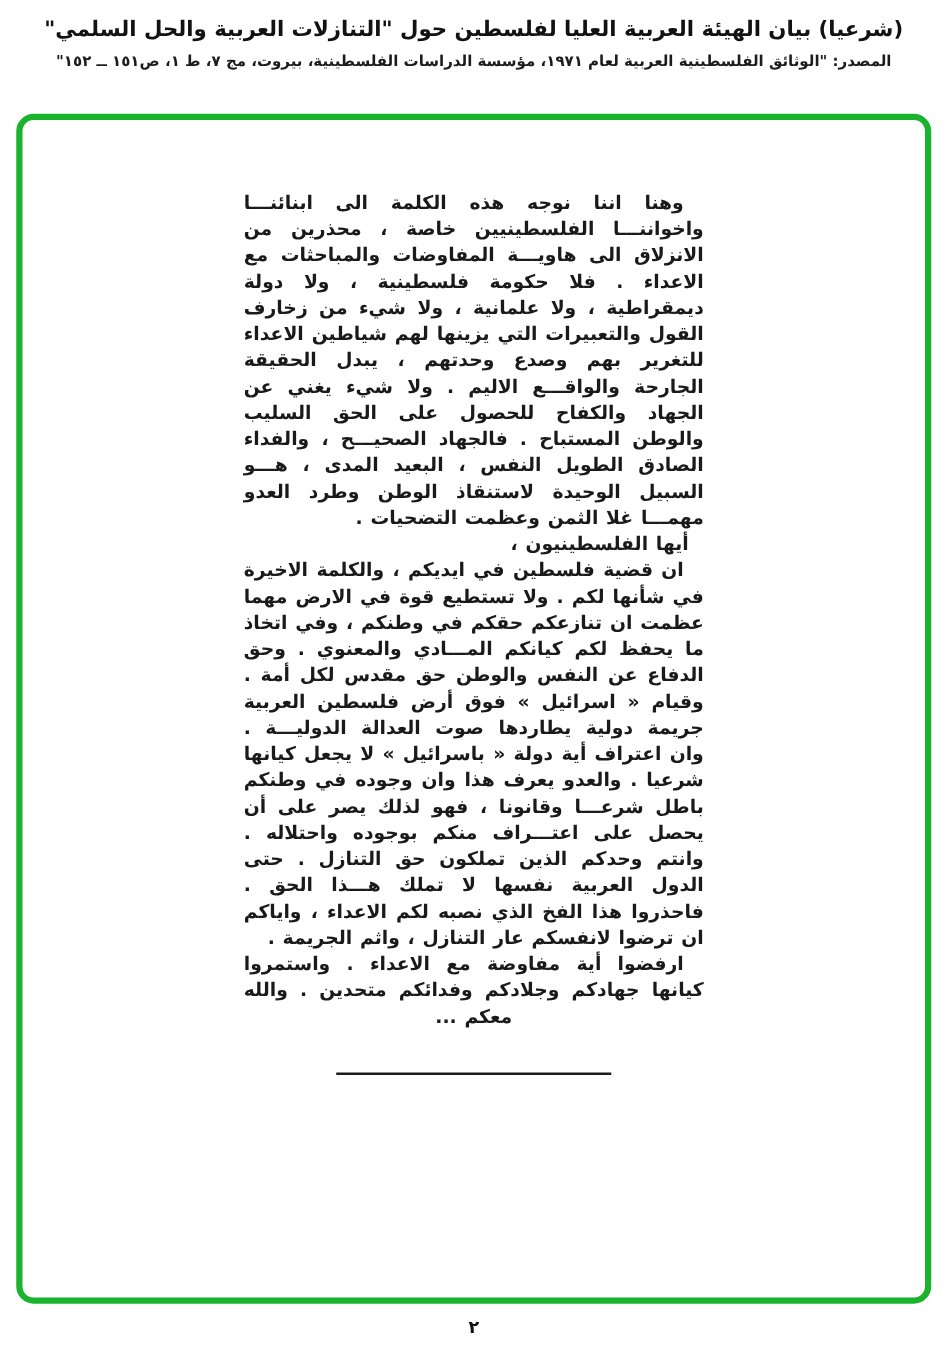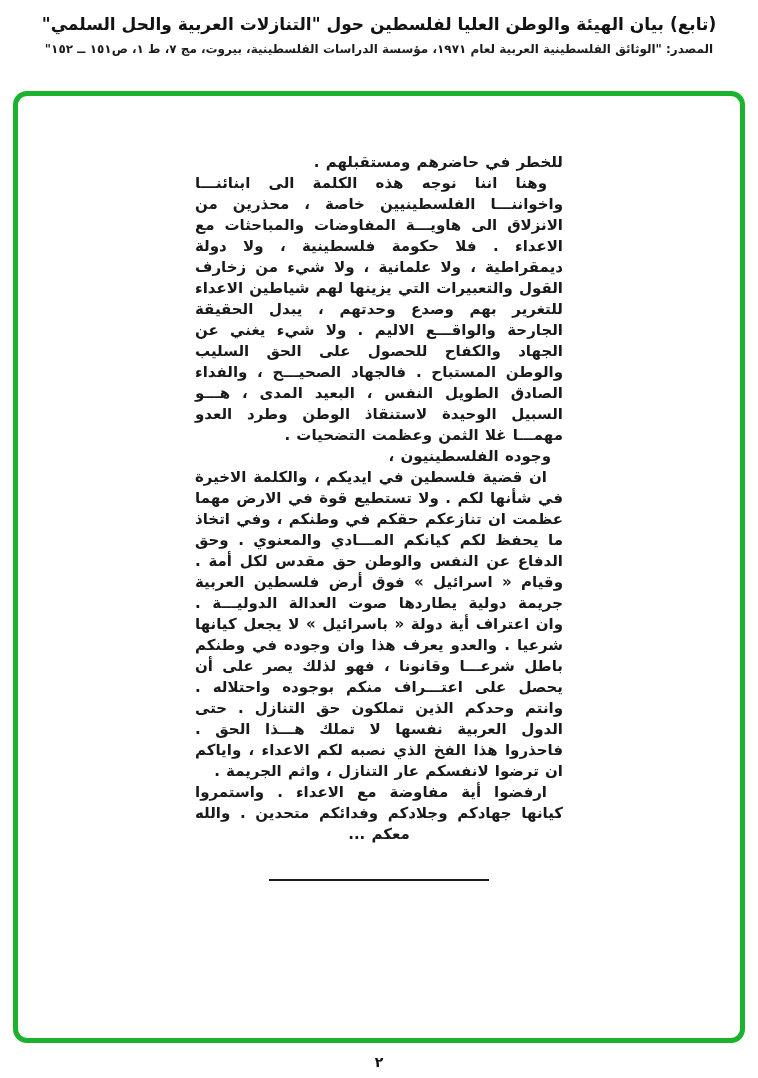--- a/index.html
+++ b/index.html
@@ -90,29 +90,28 @@
     text-align: center;
     font-size: 14px;
     font-weight: bold;
     color: #111111;
   }
 </style>
 </head>
 <body>
 
 <header class="doc-header">
-  <div class="title">(تابع) بيان الهيئة والوطن العليا لفلسطين حول "التنازلات العربية والحل السلمي"</div>
+  <div class="title">(شرعيا) بيان الهيئة العربية العليا لفلسطين حول "التنازلات العربية والحل السلمي"</div>
   <div class="source">المصدر: "الوثائق الفلسطينية العربية لعام ١٩٧١، مؤسسة الدراسات الفلسطينية، بيروت، مج ٧، ط ١، ص١٥١ ــ ١٥٢"</div>
 </header>
 
 <div class="content-frame">
   <div class="text-column">
-    <p class="continuation">للخطر في حاضرهم ومستقبلهم .</p>
     <p class="body">وهنا اننا نوجه هذه الكلمة الى ابنائنـــا واخواننـــا الفلسطينيين خاصة ، محذرين من الانزلاق الى هاويـــة المفاوضات والمباحثات مع الاعداء . فلا حكومة فلسطينية ، ولا دولة ديمقراطية ، ولا علمانية ، ولا شيء من زخارف القول والتعبيرات التي يزينها لهم شياطين الاعداء للتغرير بهم وصدع وحدتهم ، يبدل الحقيقة الجارحة والواقـــع الاليم . ولا شيء يغني عن الجهاد والكفاح للحصول على الحق السليب والوطن المستباح . فالجهاد الصحيـــح ، والفداء الصادق الطويل النفس ، البعيد المدى ، هـــو السبيل الوحيدة لاستنقاذ الوطن وطرد العدو مهمـــا غلا الثمن وعظمت التضحيات .</p>
-    <p class="salutation">وجوده الفلسطينيون ،</p>
+    <p class="salutation">أيها الفلسطينيون ،</p>
     <p class="body">ان قضية فلسطين في ايديكم ، والكلمة الاخيرة في شأنها لكم . ولا تستطيع قوة في الارض مهما عظمت ان تنازعكم حقكم في وطنكم ، وفي اتخاذ ما يحفظ لكم كيانكم المـــادي والمعنوي . وحق الدفاع عن النفس والوطن حق مقدس لكل أمة . وقيام « اسرائيل » فوق أرض فلسطين العربية جريمة دولية يطاردها صوت العدالة الدوليـــة . وان اعتراف أية دولة « باسرائيل » لا يجعل كيانها شرعيا . والعدو يعرف هذا وان وجوده في وطنكم باطل شرعـــا وقانونا ، فهو لذلك يصر على أن يحصل على اعتـــراف منكم بوجوده واحتلاله . وانتم وحدكم الذين تملكون حق التنازل . حتى الدول العربية نفسها لا تملك هـــذا الحق . فاحذروا هذا الفخ الذي نصبه لكم الاعداء ، واياكم ان ترضوا لانفسكم عار التنازل ، واثم الجريمة .</p>
     <p class="closing">ارفضوا أية مفاوضة مع الاعداء . واستمروا كيانها جهادكم وجلادكم وفدائكم متحدين . والله معكم ...</p>
   </div>
 
   <div class="section-divider"></div>
 </div>
 
 <div class="page-number">٢</div>
 
 </body></html>

